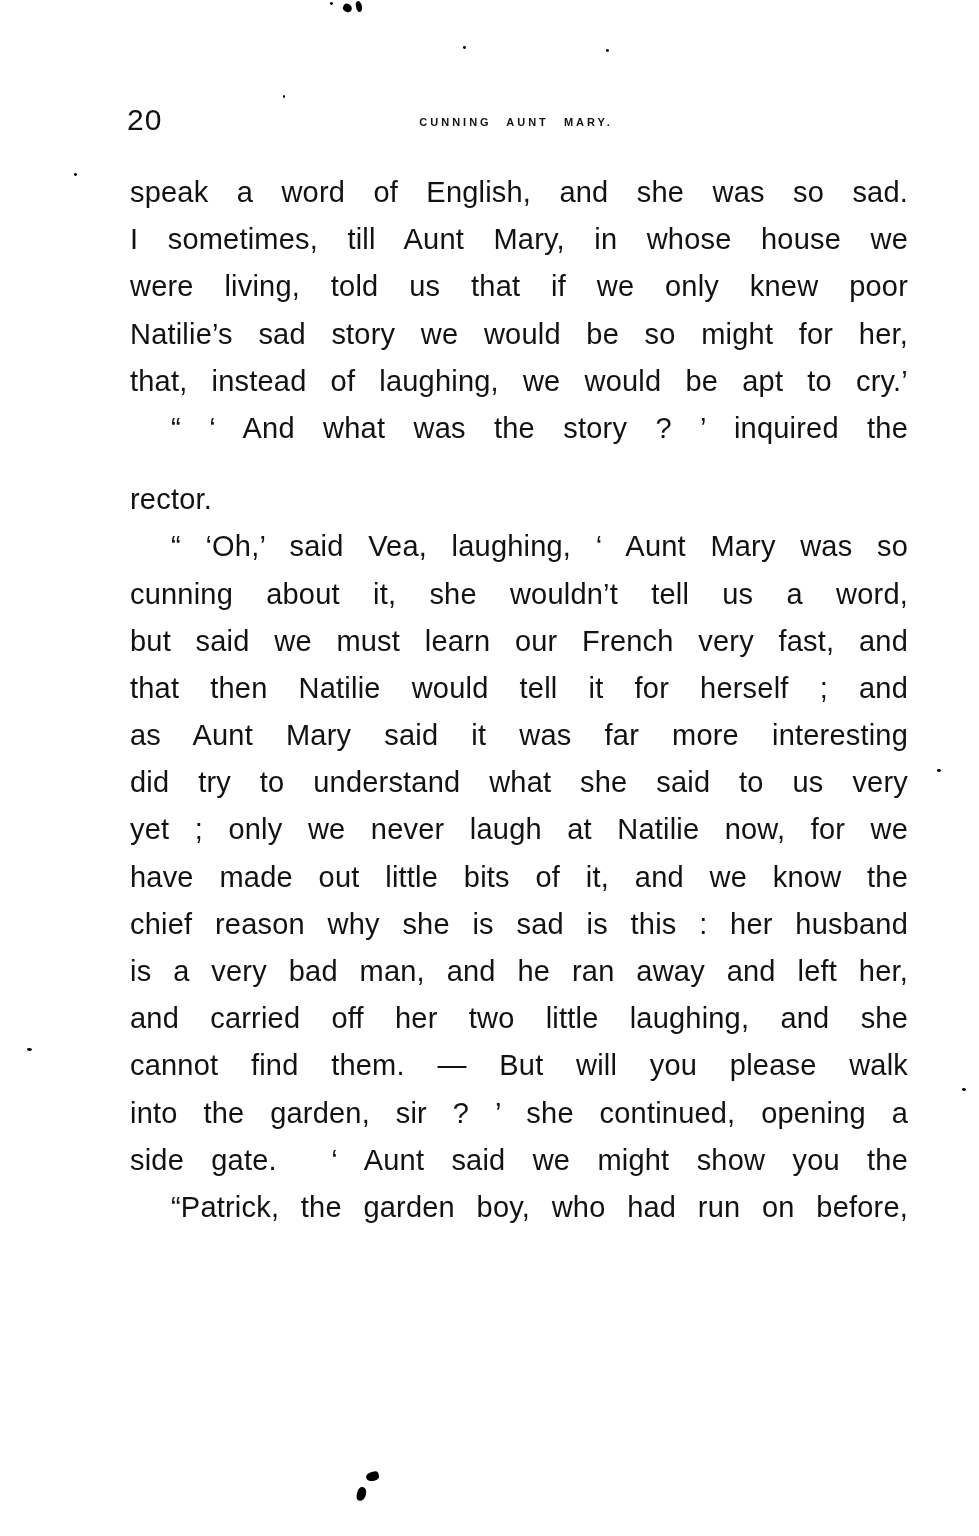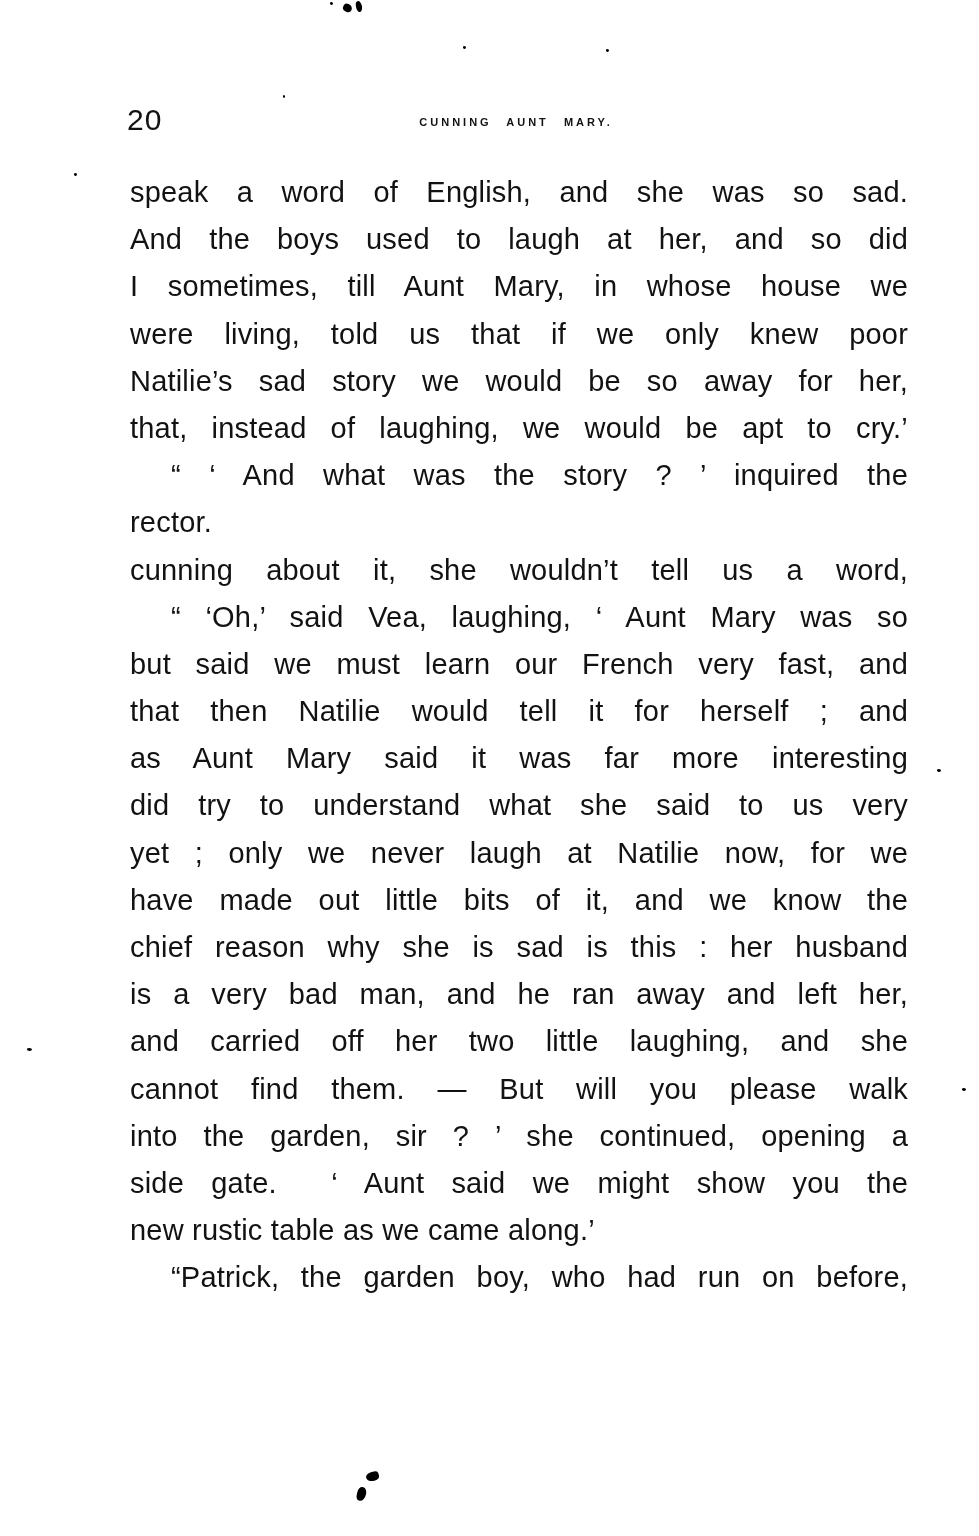--- a/index.html
+++ b/index.html
@@ -51,20 +51,21 @@
   }
   .line {
     height: 47.2px;
     text-align: justify;
     text-align-last: justify;
     white-space: nowrap;
   }
   .line.nojust {
     text-align: right;
     text-align-last: left;
+    margin-top: 24px;
   }
   .line.indent {
     text-indent: 41px;
   }
   .speck {
     position: absolute;
     background: #000;
     border-radius: 45% 55% 50% 50%;
   }
 </style>
@@ -73,42 +74,40 @@
 
 <div class="page">
 
   <div class="header">
     <span class="pagenum">20</span>
     <div class="running-title">CUNNING AUNT MARY.</div>
   </div>
 
   <div class="textblock">
     <div class="line">speak a word of English, and she was so sad.</div>
-    <div class="line">And the boys used to laugh at her, and so did</div>
     <div class="line">I sometimes, till Aunt Mary, in whose house we</div>
     <div class="line">were living, told us that if we only knew poor</div>
-    <div class="line">Natilie’s sad story we would be so away for her,</div>
+    <div class="line">Natilie’s sad story we would be so might for her,</div>
     <div class="line">that, instead of laughing, we would be apt to cry.’</div>
     <div class="line indent">“ ‘ And what was the story ? ’ inquired the</div>
     <div class="line nojust">rector.</div>
+    <div class="line indent">“ ‘Oh,’ said Vea, laughing, ‘ Aunt Mary was so</div>
     <div class="line">cunning about it, she wouldn’t tell us a word,</div>
-    <div class="line indent">“ ‘Oh,’ said Vea, laughing, ‘ Aunt Mary was so</div>
     <div class="line">but said we must learn our French very fast, and</div>
     <div class="line">that then Natilie would tell it for herself ; and</div>
     <div class="line">as Aunt Mary said it was far more interesting</div>
     <div class="line">did try to understand what she said to us very</div>
     <div class="line">yet ; only we never laugh at Natilie now, for we</div>
     <div class="line">have made out little bits of it, and we know the</div>
     <div class="line">chief reason why she is sad is this : her husband</div>
     <div class="line">is a very bad man, and he ran away and left her,</div>
     <div class="line">and carried off her two little laughing, and she</div>
     <div class="line">cannot find them. — But will you please walk</div>
     <div class="line">into the garden, sir ? ’ she continued, opening a</div>
     <div class="line">side gate.&nbsp; ‘ Aunt said we might show you the</div>
-    <div class="line nojust">new rustic table as we came along.’</div>
     <div class="line indent">“Patrick, the garden boy, who had run on before,</div>
   </div>
 
   <div class="speck" style="left:343px; top:4px;  width:9px;  height:8px;  transform:rotate(25deg);"></div>
   <div class="speck" style="left:356px; top:1px;  width:6px;  height:11px; transform:rotate(-10deg);"></div>
   <div class="speck" style="left:330px; top:2px;  width:3px;  height:3px;"></div>
   <div class="speck" style="left:463px; top:46px; width:3px;  height:3px;"></div>
   <div class="speck" style="left:606px; top:49px; width:3px;  height:3px;"></div>
   <div class="speck" style="left:283px; top:95px; width:2px;  height:3px;"></div>
   <div class="speck" style="left:74px;  top:173px; width:3px; height:3px;"></div>

